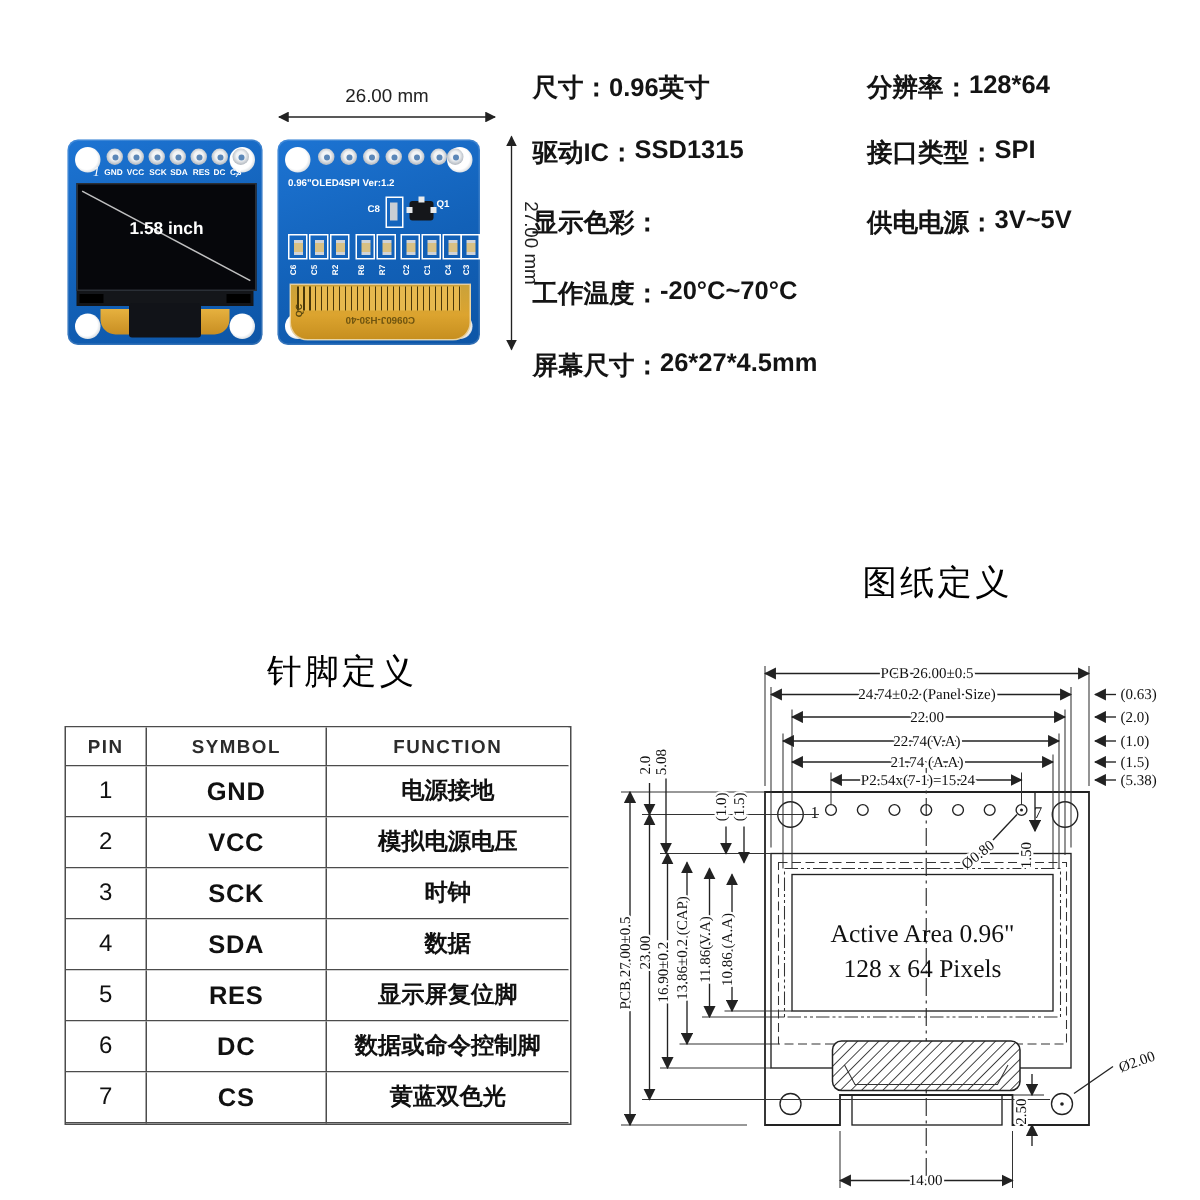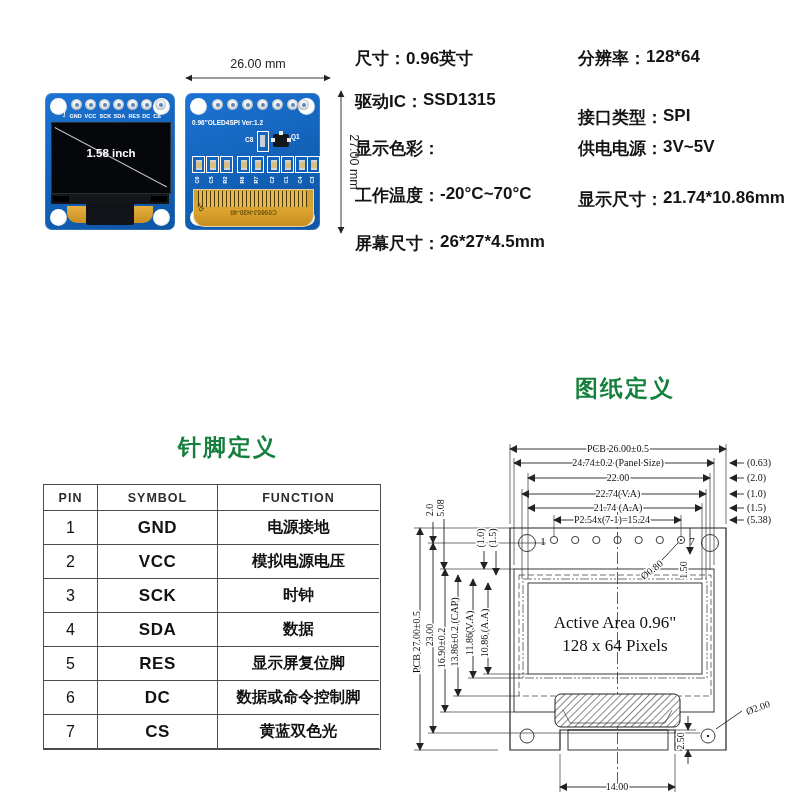--- a/index.html
+++ b/index.html
@@ -39,21 +39,21 @@
   .flex-pins{position:absolute;left:4px;top:1px;width:109px;height:16px;
     background:repeating-linear-gradient(90deg,#4a3808 0 1px,#e7b94e 1px 4px);}
   .flex-text{position:absolute;left:0;top:19px;width:100%;text-align:center;color:#6e5410;font-size:6.5px;font-weight:bold;transform:rotate(180deg);}
   .qc-text{position:absolute;left:2px;top:14px;color:#5d4a10;font-size:6px;font-weight:bold;transform:rotate(-90deg);}
 
   
   .spec{position:absolute;display:flex;color:#141414;font-size:17px;font-weight:bold;white-space:nowrap;}
   .spec .v{margin-left:0;white-space:pre-line;}
 
   
-  .sec-title{position:absolute;font-size:23px;font-weight:bold;color:#15803d;letter-spacing:2px;}
+  .sec-title{position:absolute;font-size:23px;font-weight:normal;color:#000000;letter-spacing:2px;}
 
   
   #pin-table{position:absolute;left:43px;top:484px;width:336px;border:1.5px solid #4c4c4c;border-bottom:1px solid #4c4c4c;}
   .trow{display:grid;grid-template-columns:54px 120px 161px;}
   .trow>div{border-right:1px solid #4c4c4c;border-bottom:1px solid #4c4c4c;display:flex;align-items:center;justify-content:center;background:#fff;}
   .trow>div:last-child{border-right:none;}
   .trow.head>div{height:25px;font-size:12.5px;font-weight:bold;color:#2c2c2c;letter-spacing:1px;}
   .trow.body>div{height:33px;}
   .cell-pin{font-size:16px;color:#111;}
   .cell-sym{font-size:17px;font-weight:bold;color:#111;letter-spacing:.5px;}
@@ -207,31 +207,27 @@
       <span class="v">-20°C~70°C</span>
   </div>
   <div class="spec" style="left:355px;top:232px;">
     <span class="l">屏幕尺寸：</span>
       <span class="v">26*27*4.5mm</span>
   </div>
   <div class="spec" style="left:578px;top:47px;">
     <span class="l">分辨率：</span>
       <span class="v">128*64</span>
   </div>
-  <div class="spec" style="left:578px;top:106px;">
+  <div class="spec" style="left:578px;top:90px;">
     <span class="l">接口类型：</span>
       <span class="v">SPI</span>
   </div>
   <div class="spec" style="left:578px;top:137px;">
     <span class="l">供电电源：</span>
       <span class="v">3V~5V</span>
-  </div>
-  <div class="spec" style="left:578px;top:188px;">
-    <span class="l">显示尺寸：</span>
-      <span class="v">21.74*10.86mm</span>
   </div>
 
   <div class="sec-title" style="left:178px;top:432px;">针脚定义</div>
   <div class="sec-title" style="left:575px;top:373px;">图纸定义</div>
 
   <div id="pin-table">
     <div class="trow head">
       <div class="cell-pin">PIN</div>
       <div class="cell-sym">SYMBOL</div>
       <div class="cell-fun">FUNCTION</div>

